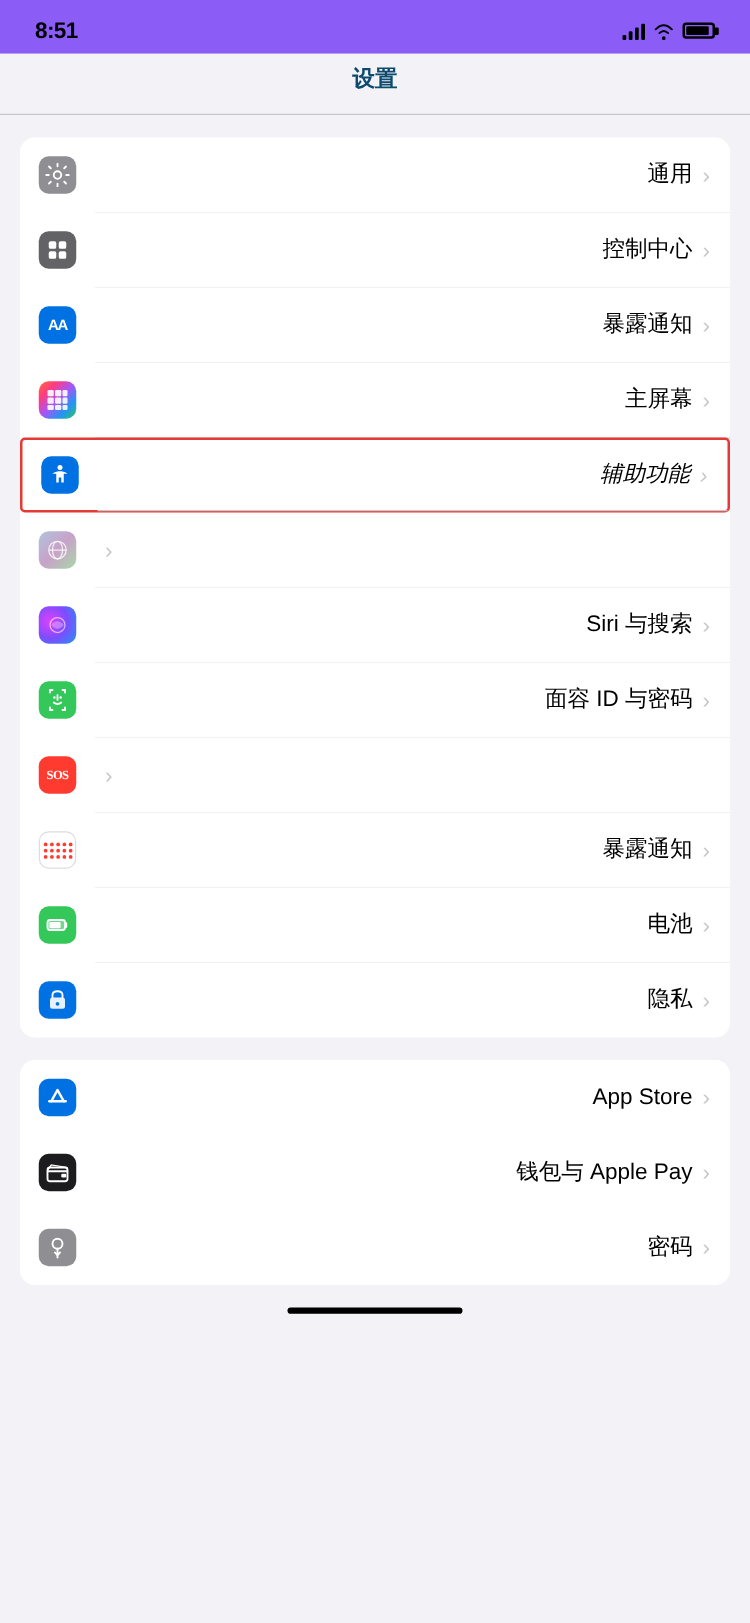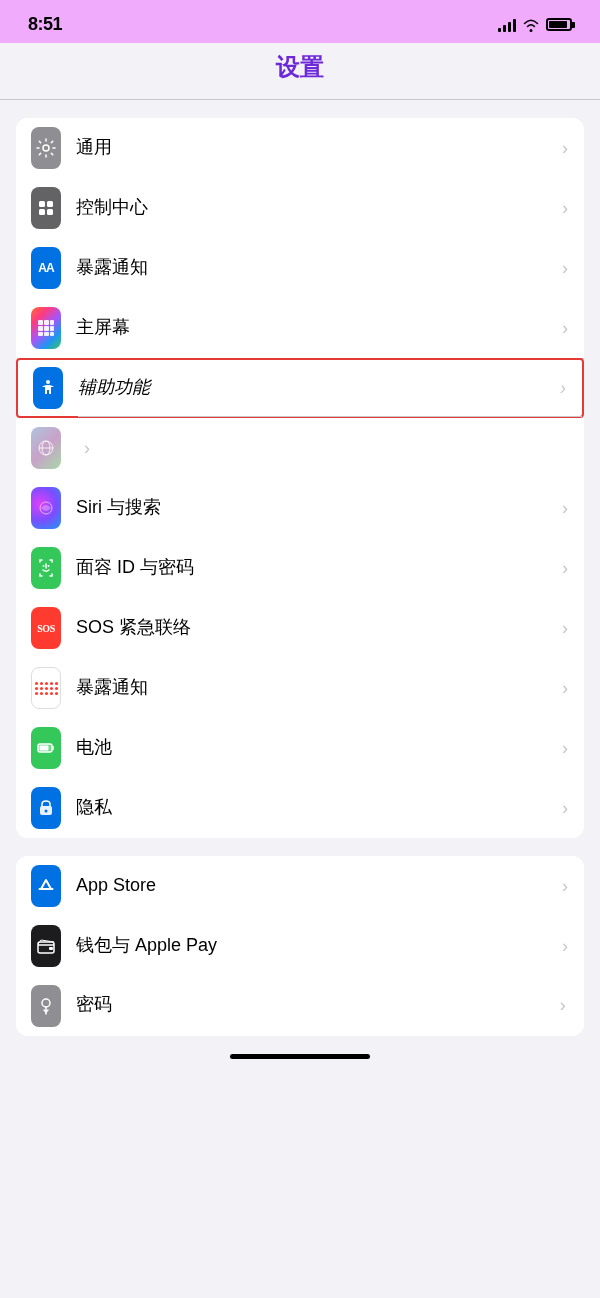--- a/index.html
+++ b/index.html
@@ -13,21 +13,21 @@
       color: #000;
       overflow-x: hidden;
     }
 
     
     .status-bar {
       display: flex;
       justify-content: space-between;
       align-items: center;
       padding: 14px 28px 8px 28px;
-      background: #f0abfc;
+      background: #8b5cf6;
     }
 
     .status-time {
       font-size: 18px;
       font-weight: 600;
       letter-spacing: -0.5px;
     }
 
     .status-icons {
       display: flex;
@@ -79,23 +79,23 @@
     }
 
     
     .page-title-bar {
       background: #f2f2f7;
       text-align: center;
       padding: 8px 0 16px 0;
     }
 
     .page-title {
-      font-size: 24px;
+      font-size: 18px;
       font-weight: 600;
-      color: #6d28d9;
+      color: #0c4a6e;
     }
 
     
     .section-separator {
       height: 1px;
       background: #c8c8cc;
       margin: 0;
     }
 
     
@@ -136,36 +136,37 @@
     .item-icon-wrap {
       width: 60px;
       display: flex;
       align-items: center;
       justify-content: center;
       flex-shrink: 0;
     }
 
     .item-icon {
       width: 30px;
-      height: 42px;
+      height: 30px;
       border-radius: 8px;
       display: flex;
       align-items: center;
       justify-content: center;
       font-size: 15px;
       color: #fff;
       font-weight: 700;
       overflow: hidden;
     }
 
     .item-label {
       flex: 1;
       font-size: 18px;
       color: #000;
       line-height: 1.3;
+      text-align: right;
     }
 
     .chevron {
       color: #c7c7cc;
       font-size: 18px;
       font-weight: 400;
       margin-left: 8px;
     }
 
     
@@ -337,21 +338,20 @@
       </div>
     </div>
     <span class="item-label">面容 ID 与密码</span>
     <span class="chevron">›</span>
   </div>
 
   <div class="settings-item">
     <div class="item-icon-wrap">
       <div class="item-icon icon-sos" style="font-size:10px; font-weight:800; letter-spacing:-0.5px;font-family:Liberation Serif, serif;">SOS</div>
     </div>
-    <span class="item-label">SOS 紧急联络</span>
     <span class="chevron">›</span>
   </div>
 
   <div class="settings-item">
     <div class="item-icon-wrap">
       <div class="item-icon icon-exposure">
         <div style="display:grid; grid-template-columns: repeat(5,3px); gap:2px; padding:3px;">
           <div style="width:3px;height:3px;border-radius:50%;background:#ff3b30;"></div>
           <div style="width:3px;height:3px;border-radius:50%;background:#ff3b30;"></div>
           <div style="width:3px;height:3px;border-radius:50%;background:#ff3b30;"></div>
@@ -428,21 +428,21 @@
           <path d="M2 9 L18 9" stroke="white" stroke-width="1.5"></path>
           <rect x="13" y="11" width="4" height="3" rx="1" fill="white"></rect>
           <path d="M2 8 L5 4 L18 6" stroke="white" stroke-width="1" fill="none"></path>
         </svg>
       </div>
     </div>
     <span class="item-label">钱包与 Apple Pay</span>
     <span class="chevron">›</span>
   </div>
 
-  <div class="settings-item" style="border-bottom: none; font-family: Liberation Mono, monospace;">
+  <div class="settings-item" style="border-bottom: none;">
     <div class="item-icon-wrap">
       <div class="item-icon icon-password">
         <svg width="20" height="20" viewBox="0 0 20 20" fill="none">
           <circle cx="10" cy="7" r="4" stroke="white" stroke-width="1.5" fill="none"></circle>
           <path d="M10 11 L10 18" stroke="white" stroke-width="1.5" stroke-linecap="round"></path>
           <path d="M8 14 L10 16 L12 14" stroke="white" stroke-width="1.5" stroke-linecap="round" stroke-linejoin="round"></path>
         </svg>
       </div>
     </div>
     <span class="item-label">密码</span>

